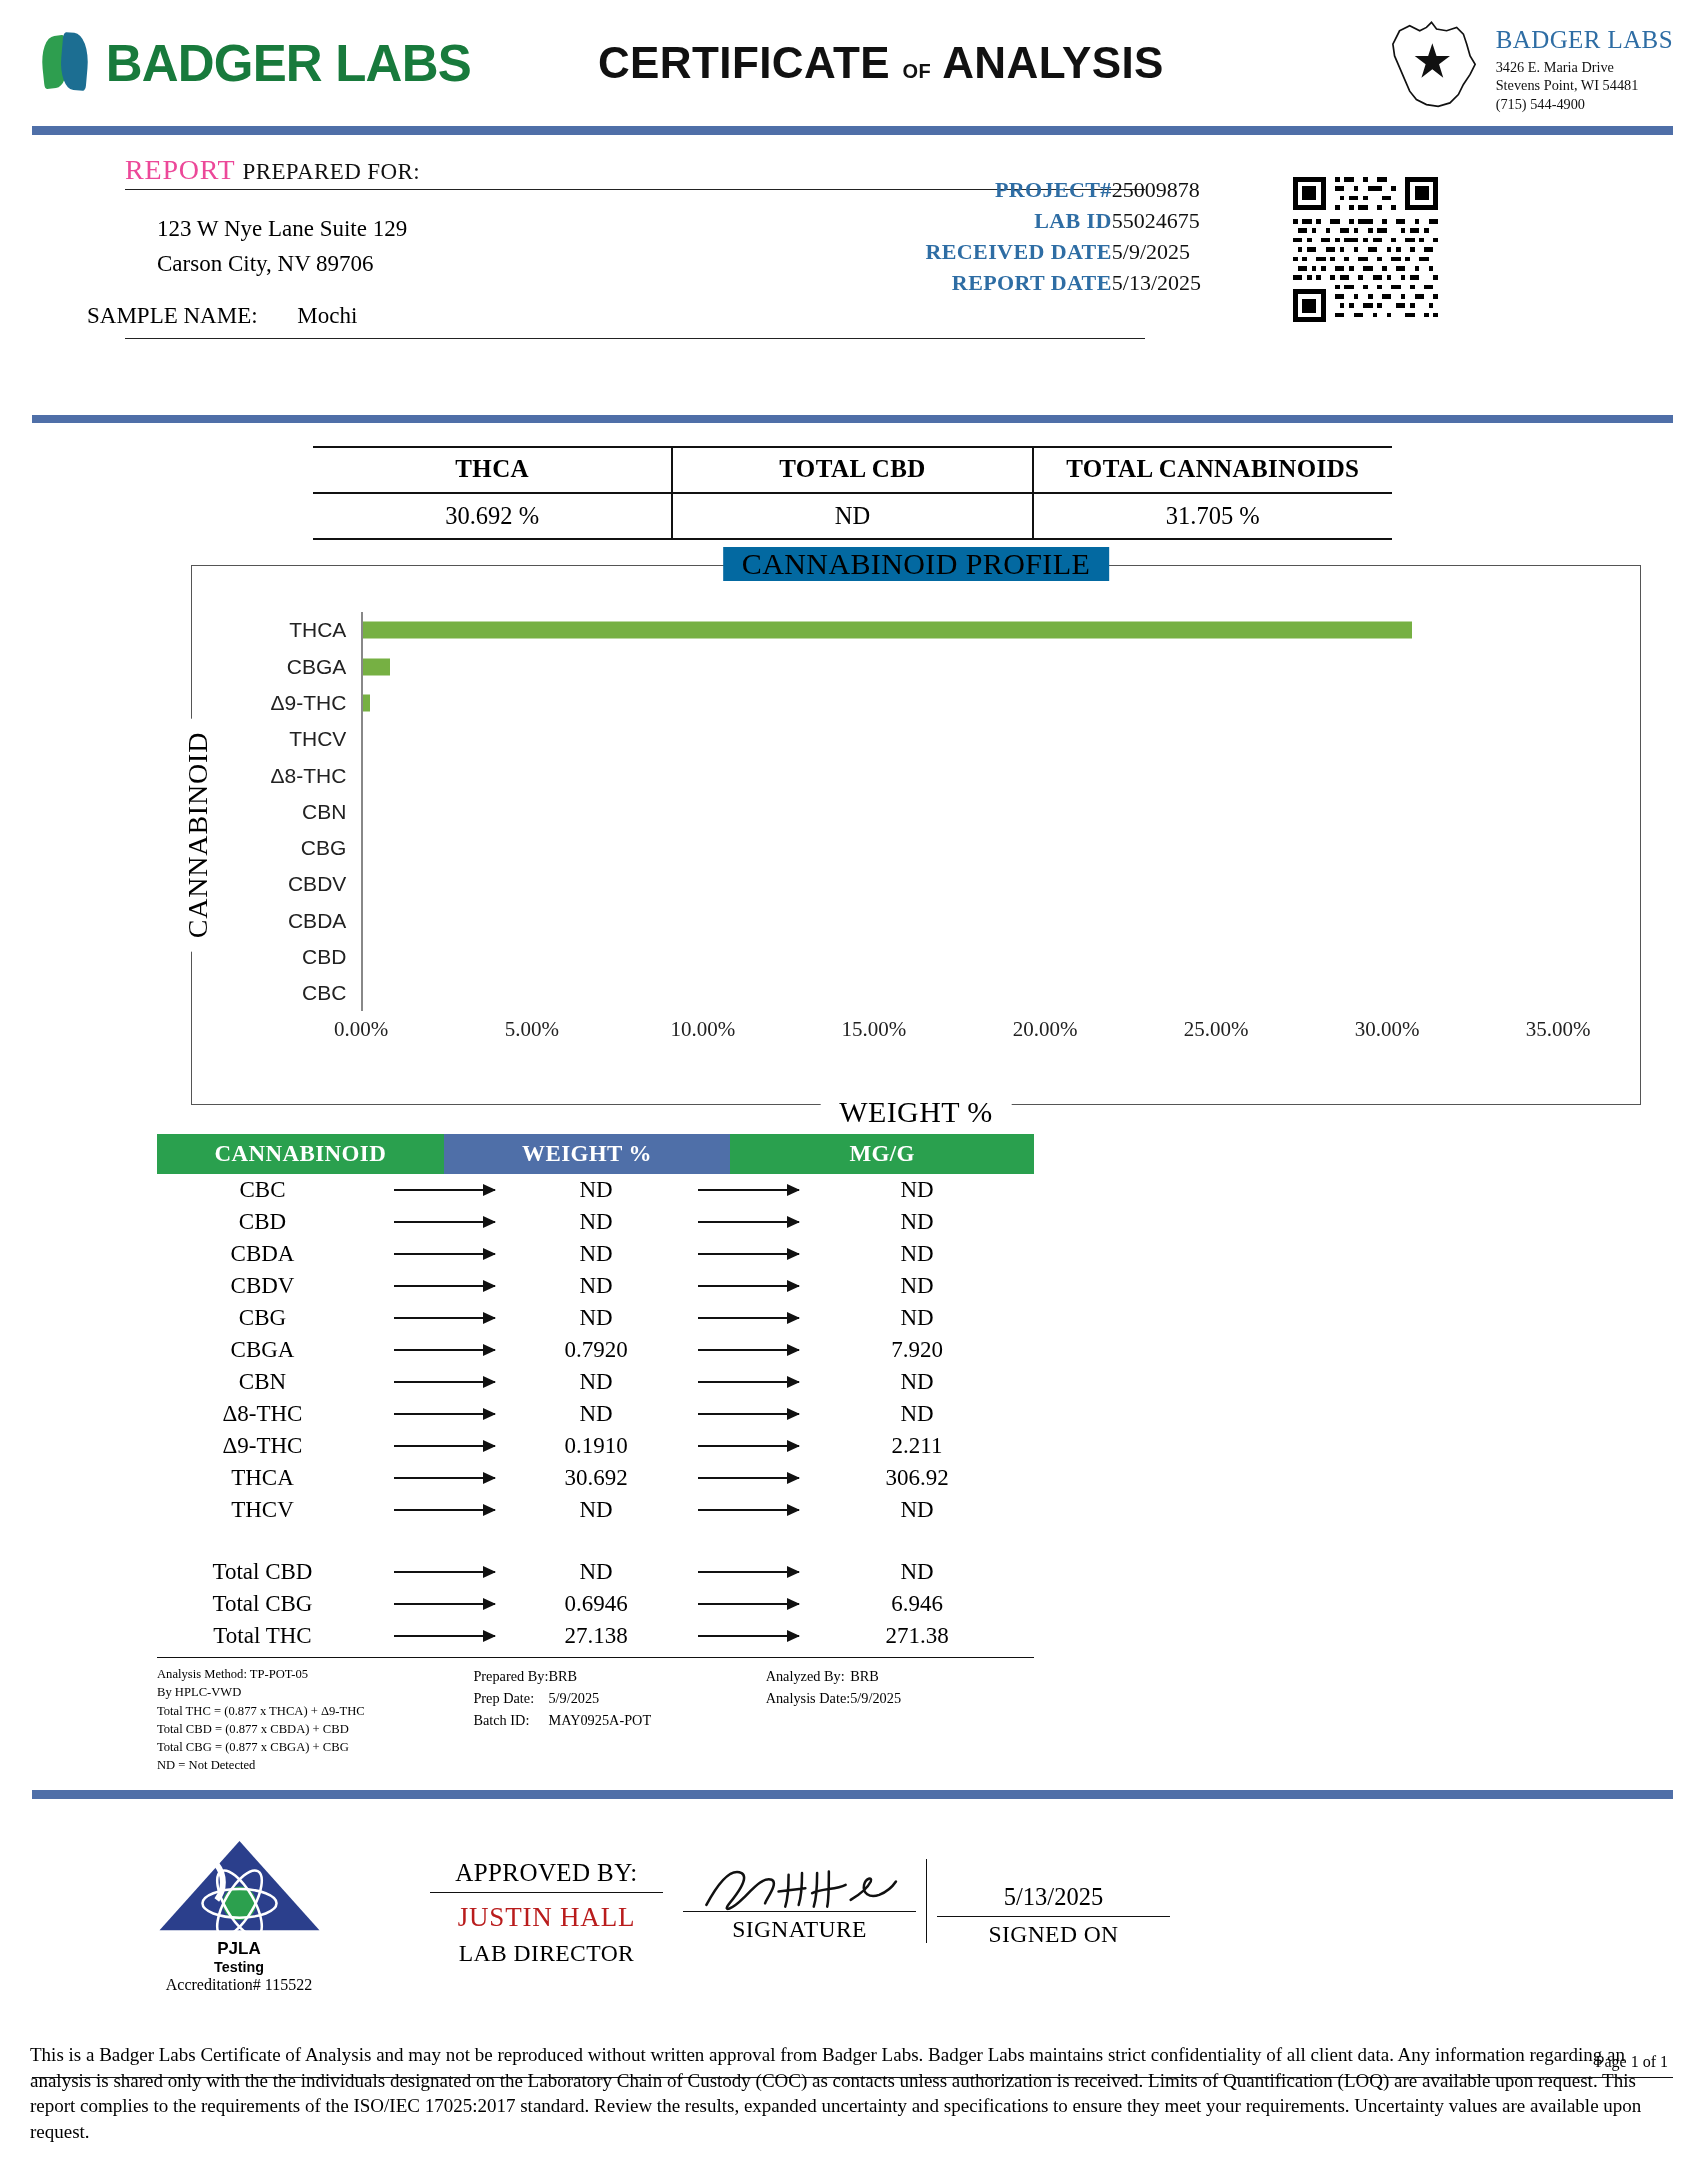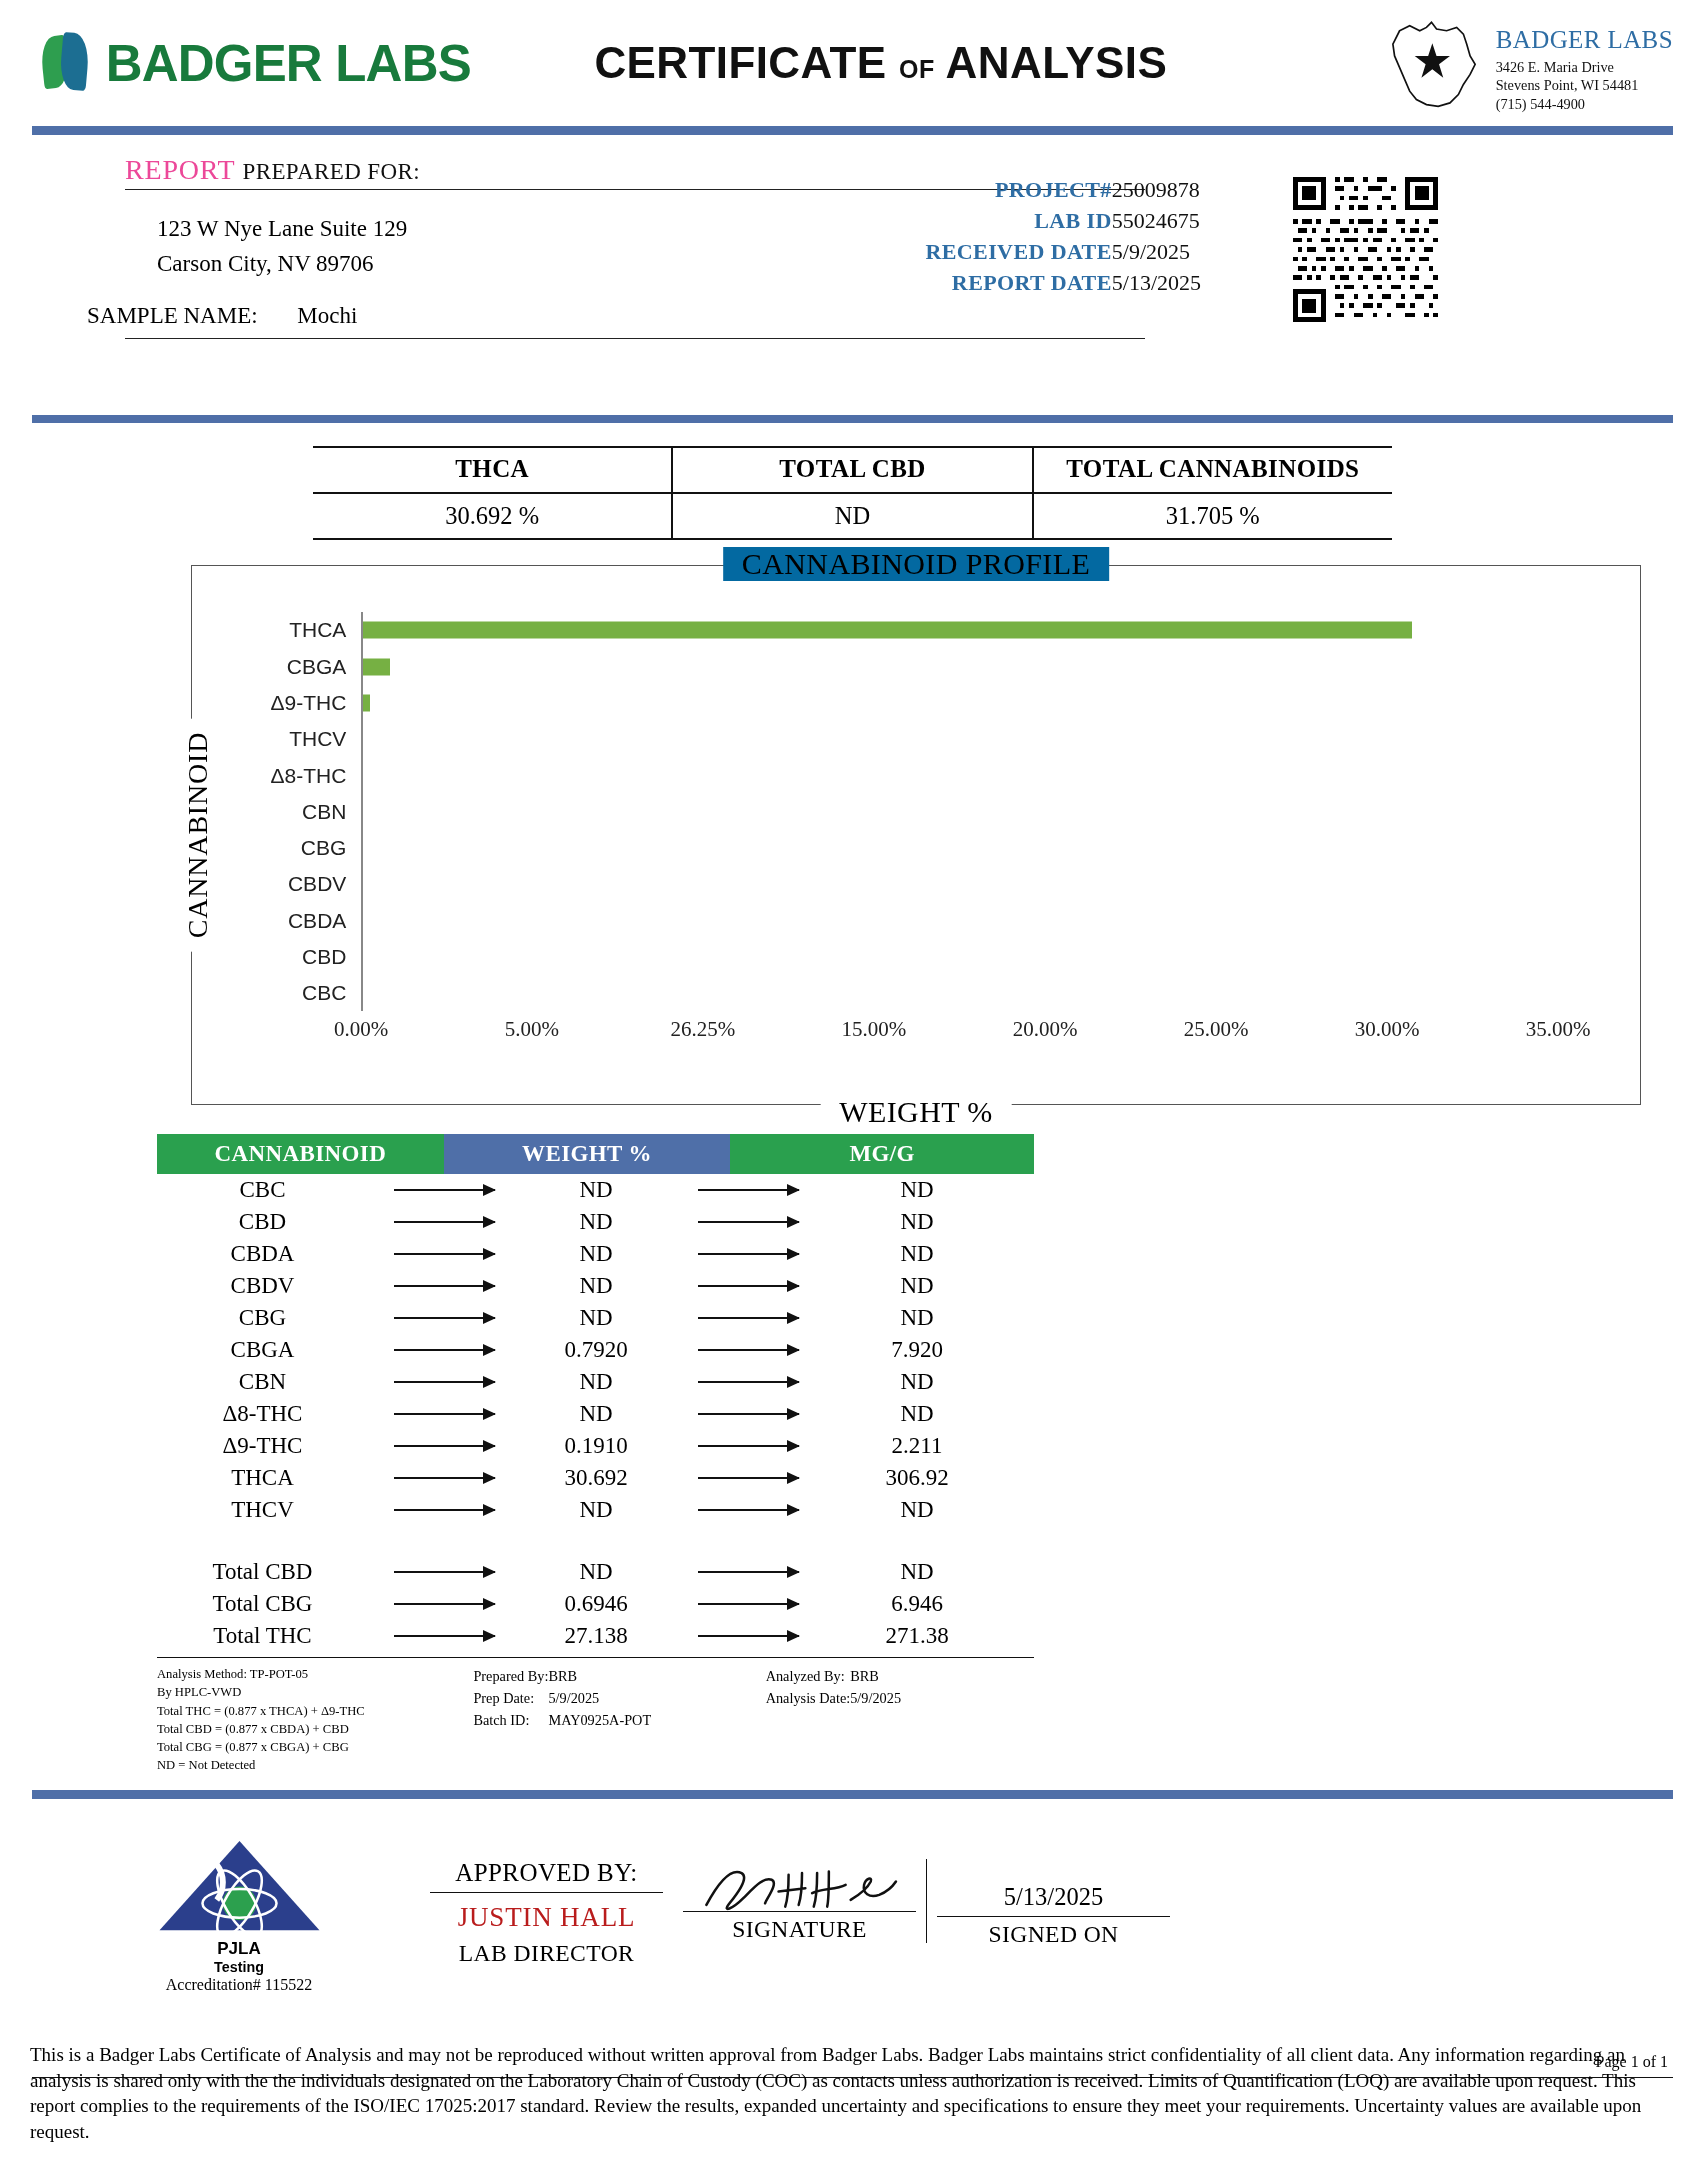--- a/index.html
+++ b/index.html
@@ -69,21 +69,21 @@
     flex: 1;
     text-align: center;
     font-family: "Liberation Sans", sans-serif;
     font-weight: bold;
     font-size: 44px;
     letter-spacing: 0.4px;
     color: #111;
     margin-left: -51px;
   }
   .coa-title .of {
-    font-size: 36px;
+    font-size: 28px;
     font-variant: small-caps;
   }
   .lab-address {
     width: 354px;
     display: flex;
     align-items: flex-start;
     justify-content: flex-end;
     padding-top: 6.7px;
   }
   .wi-outline {
@@ -756,21 +756,21 @@
           <div class="cat-label" style="top: 95.4545%;">CBC</div>
         </div>
       <div id="bars">
           <div class="bar" style="top: 4.54545%; left: 1.7px; width: 87.6914%; background: rgb(118, 176, 67);"></div>
           <div class="bar" style="top: 13.6364%; left: 1.7px; width: 2.26286%; background: rgb(118, 176, 67);"></div>
           <div class="bar" style="top: 22.7273%; left: 1.7px; width: 0.631714%; background: rgb(118, 176, 67);"></div>
         </div>
       <div class="xticks" id="xticks">
           <div class="xtick" style="left: 0%;">0.00%</div>
           <div class="xtick" style="left: 14.2857%;">5.00%</div>
-          <div class="xtick" style="left: 28.5714%;">26.25%</div>
+          <div class="xtick" style="left: 28.5714%;">10.00%</div>
           <div class="xtick" style="left: 42.8571%;">15.00%</div>
           <div class="xtick" style="left: 57.1429%;">20.00%</div>
           <div class="xtick" style="left: 71.4286%;">25.00%</div>
           <div class="xtick" style="left: 85.7143%;">30.00%</div>
           <div class="xtick" style="left: 100%;">35.00%</div>
         </div>
     </div>
   </div>
 
   <div class="results">

